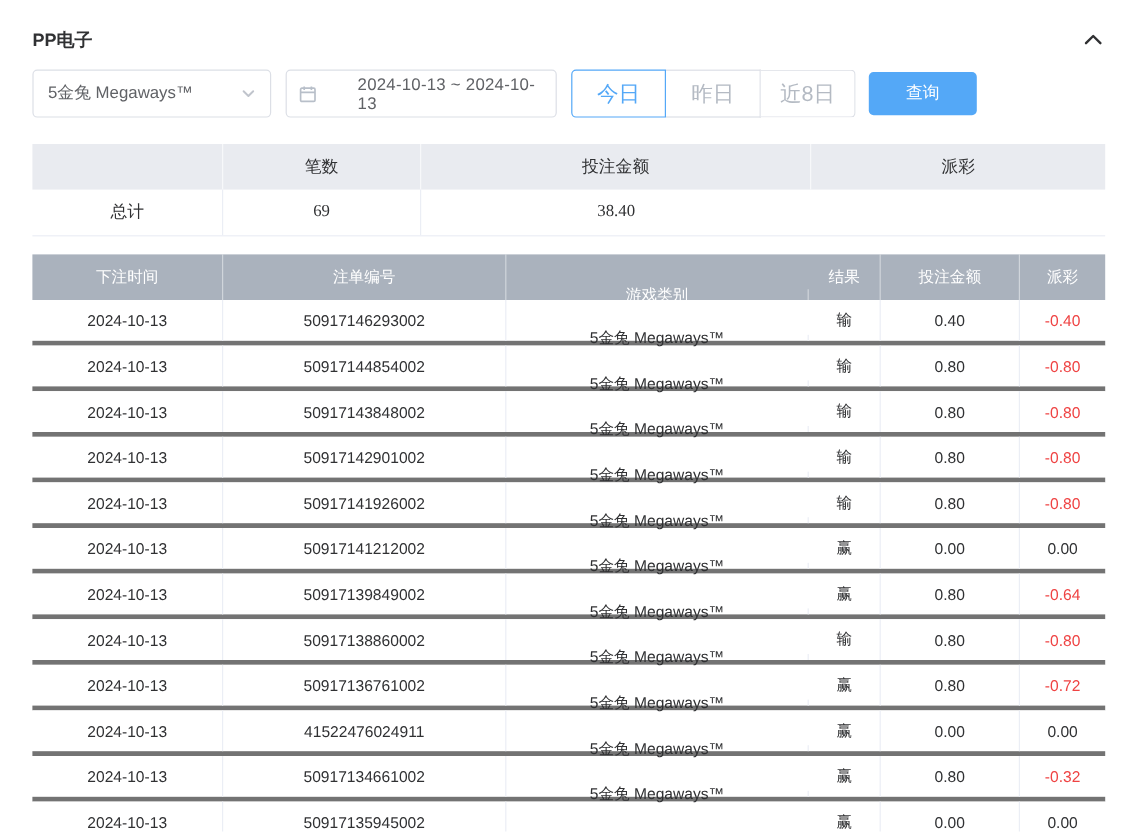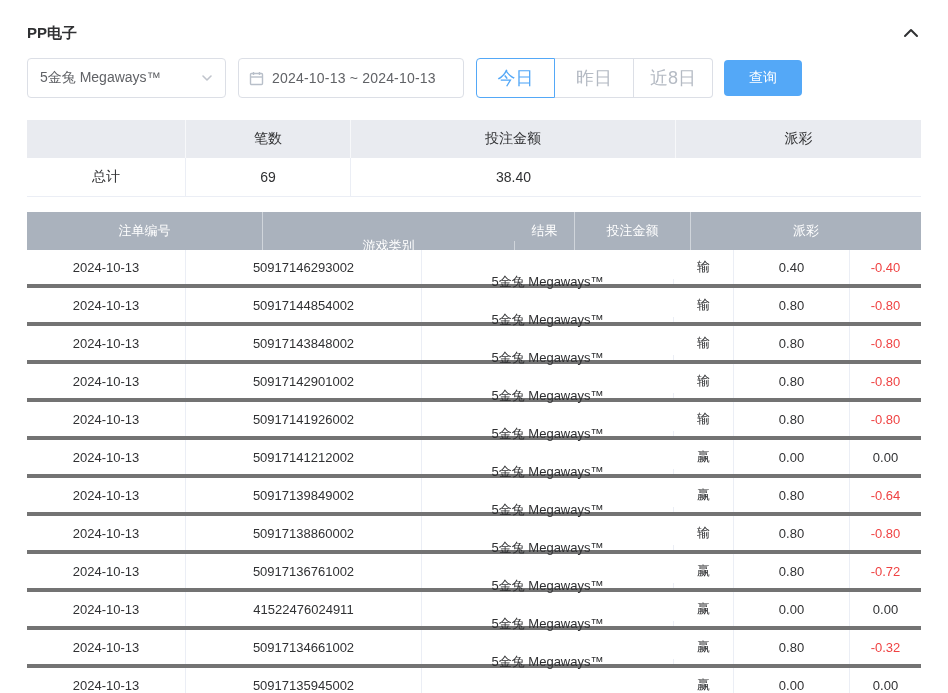--- a/index.html
+++ b/index.html
@@ -11,36 +11,36 @@
   .panel-header { display:flex; align-items:flex-end; justify-content:space-between; padding-top:18px; height:43px; }
   .panel-title { font-size:15px; font-weight:bold; color:#303133; }
   .collapse-btn { width:20px; height:20px; display:flex; align-items:center; justify-content:center; cursor:pointer; }
 
   
   .filters { display:flex; align-items:flex-start; margin-top:15px; height:40px; }
   .select-box { width:199px; height:40px; border:1px solid #dcdfe6; border-radius:4px;
     display:flex; align-items:center; justify-content:space-between; padding:0 12px; cursor:pointer; }
   .select-box .sel-text { font-size:14px; color:#606266; }
   .date-box { width:226px; height:40px; border:1px solid #dcdfe6; border-radius:4px;
-    display:flex; align-items:center; padding:0 10px; margin-left:12px; cursor:pointer; }
+    display:flex; align-items:center; padding:0 10px; margin-left:12px; cursor:pointer;gap:26px; }
   .date-box .date-text { font-size:14px; color:#606266; margin-left:8px; letter-spacing:0.2px; }
   .btn-group { display:flex; margin-left:12px; }
   .qbtn { width:79px; height:40px; background:#fff; border:1px solid #dcdfe6; border-left-width:0;
     font-size:18px; color:#b4bac3; cursor:pointer; font-family:inherit; }
   .qbtn:first-child { border-left-width:1px; border-radius:4px 0 0 4px; }
   .qbtn:last-child { border-radius:0 4px 4px 0; }
   .qbtn.active { color:#54a8f7; border:1px solid #54a8f7; position:relative; z-index:1; }
-  .query-btn { margin-left:11px; margin-top:2px; width:78px; height:36px; background:#54a8f7; color:#fff;
+  .query-btn { margin-left:11px; margin-top:2px; width:90px; height:36px; background:#54a8f7; color:#fff;
     border:none; border-radius:4px; font-size:14px; cursor:pointer; font-family:inherit; }
 
   
   .summary { margin-top:22px; border-bottom:1px solid #ebeef5; }
   .summary .tr { display:flex; height:38px; }
   .summary .hrow { background:#e9ebf0; }
-  .summary .cell { display:flex; align-items:center; justify-content:center; font-size:14px; color:#303133; }
+  .summary .cell { display:flex; align-items:center; justify-content:center; font-size:14px; color:#303133;font-family:Liberation Serif, serif; }
   .summary .hrow .cell { border-right:1px solid #f7f8fa; }
   .summary .hrow .cell:last-child { border-right:none; }
   .summary .drow .cell { border-right:1px solid #ebeef5; }
   .summary .drow .cell:last-child { border-right:none; }
   .s1 { width:159px; } .s2 { width:165px; } .s3 { width:325px; } .s4 { flex:1; }
 
   
   .bet-table { margin-top:15px; }
   .tr { display:flex; }
   .thead { background:#aab2bd; height:38px; }
@@ -113,20 +113,21 @@
     </div>
     <div class="tr drow">
       <div class="cell s1">总计</div>
       <div class="cell s2">69</div>
       <div class="cell s3">38.40</div>
     </div>
   </div>
 
   <div class="bet-table">
     <div class="tr thead">
+      <div class="th c1">下注时间</div>
       <div class="th c2">注单编号</div>
       <div class="th c3">游戏类别</div>
       <div class="th c4">结果</div>
       <div class="th c5">投注金额</div>
       <div class="th c6">派彩</div>
     </div>
     <div class="tbody">
   <div class="tr">
     <div class="td c1">2024-10-13</div>
     <div class="td c2">50917146293002</div>

